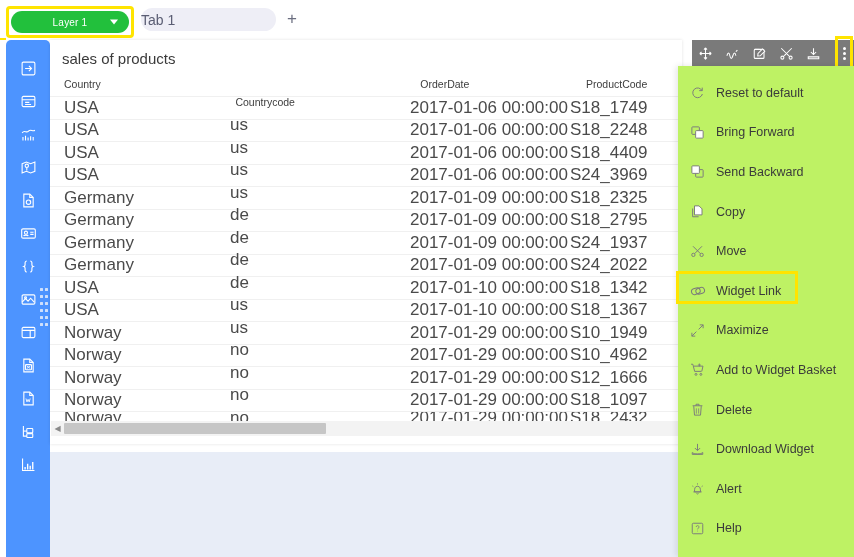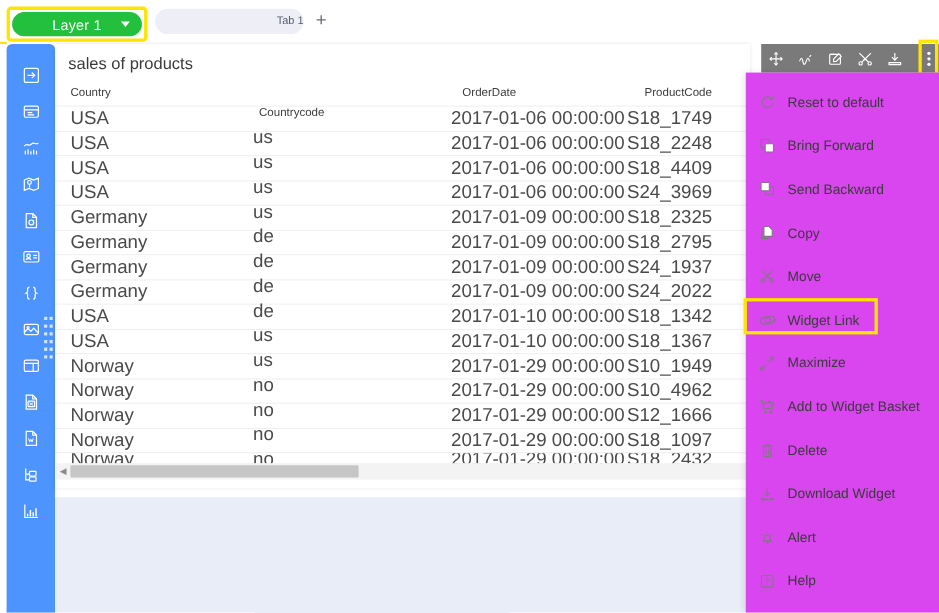--- a/index.html
+++ b/index.html
@@ -21,35 +21,35 @@
     border: 3px solid #ffe400; border-radius: 4px;
     padding: 2px; background: #ffffff;
   }
   .layer-pill {
     width: 118px; height: 22px;
     background: #22c03c; border-radius: 11px;
     display: flex; align-items: center; justify-content: center;
     position: relative;
   }
   .layer-pill .lbl {
-    color: #ffffff; font-size: 13px; letter-spacing: .2px;
+    color: #ffffff; font-size: 10px; letter-spacing: .2px;
   }
   .layer-pill .chev {
     position: absolute; right: 11px; top: 50%; transform: translateY(-50%);
     width: 0; height: 0;
     border-left: 4.5px solid transparent;
     border-right: 4.5px solid transparent;
     border-top: 5px solid #ffffff;
   }
   .tab-pill {
     position: absolute; left: 141px; top: 8px;
     width: 135px; height: 23px;
     background: #eeeef6; border-radius: 12px;
-    display: flex; align-items: center; justify-content: flex-end;
-    color: #5a5d73; font-size: 10px;
+    display: flex; align-items: center; justify-content: flex-start;
+    color: #5a5d73; font-size: 14px;
   }
   .add-tab {
     position: absolute; left: 283px; top: 9px;
     width: 18px; height: 20px;
     color: #6b6e80; font-size: 17px; line-height: 20px; text-align: center;
     cursor: pointer;
   }
 
   
   .sidebar {
@@ -142,21 +142,21 @@
     width: 12px; height: 18px;
     display: flex; flex-direction: column; align-items: center; justify-content: center;
     gap: 2px; cursor: pointer;
   }
   .dots-btn i { width: 3px; height: 3px; background: #ffffff; border-radius: 50%; display: block; }
 
   
   .ctxmenu {
     position: absolute; left: 678px; top: 66px;
     width: 176px; height: 491px;
-    background: #d946ef;
+    background: #bef264;
     box-shadow: -2px 0 6px rgba(0,0,0,.10);
     padding-top: 7px;
   }
   .mi {
     display: flex; align-items: center;
     height: 39.6px; padding-left: 12px;
     cursor: pointer;
   }
   .mi .mi-ico {
     width: 26px; display: flex; align-items: center; justify-content: flex-start;

